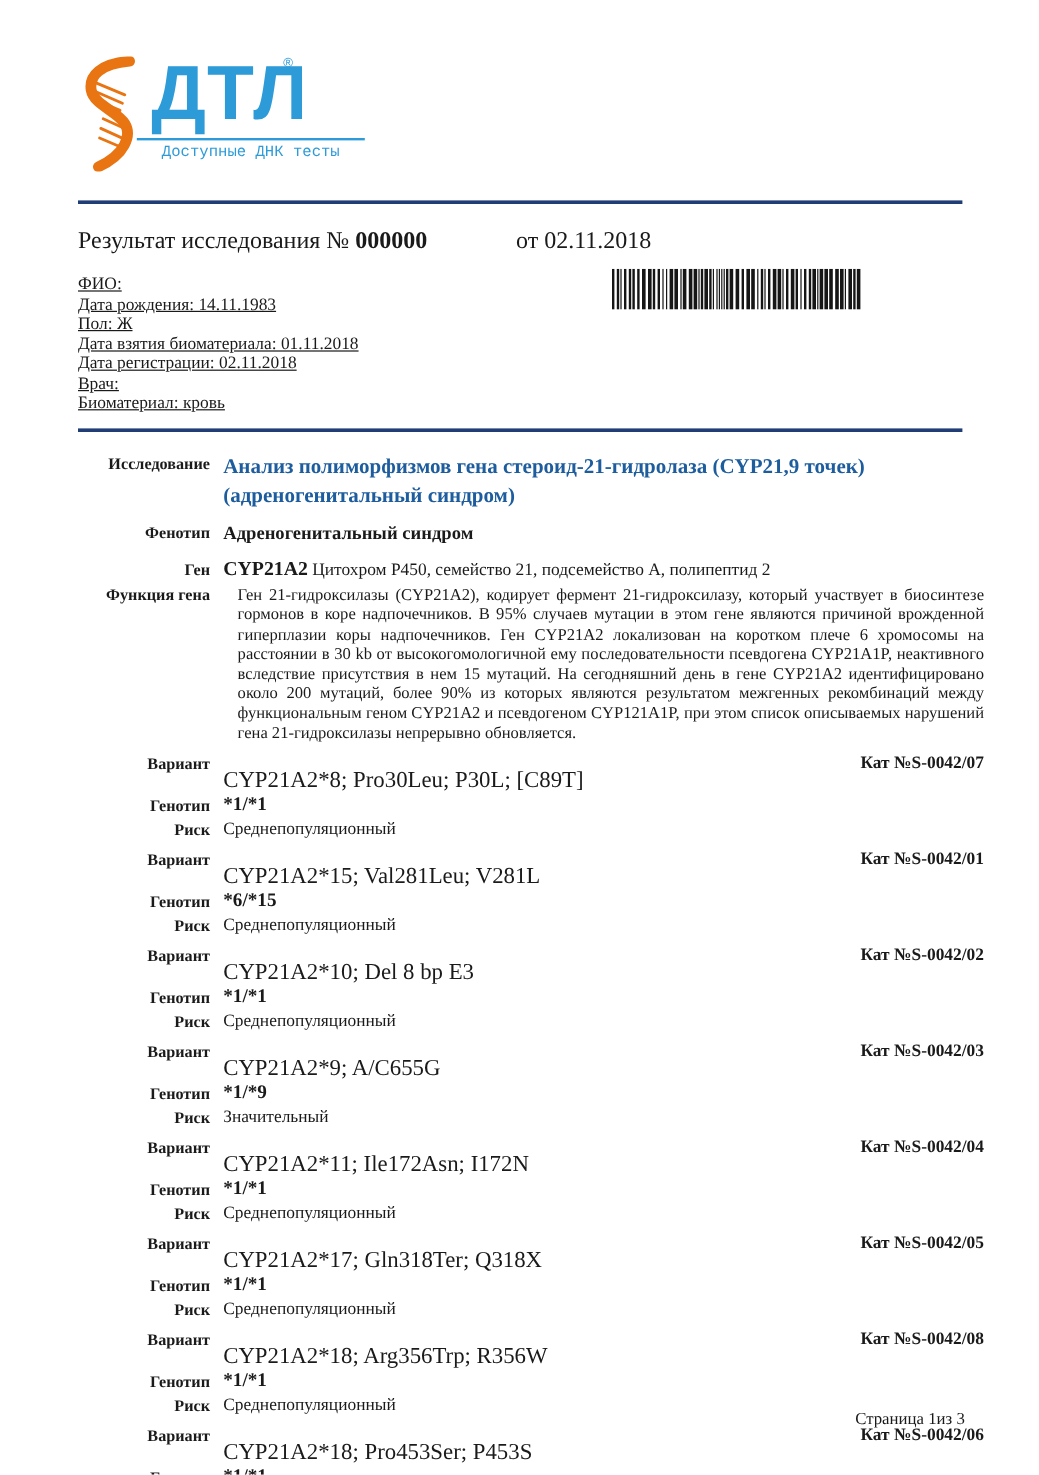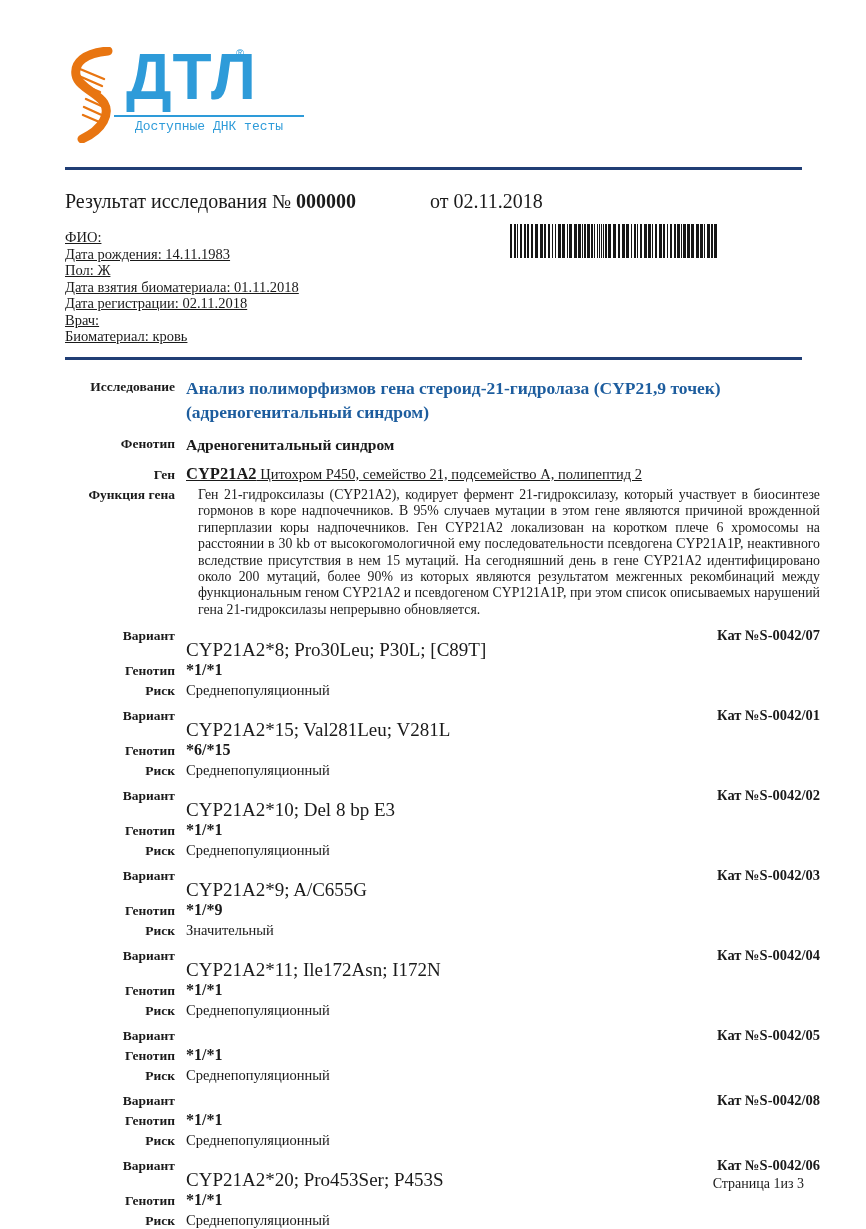--- a/index.html
+++ b/index.html
@@ -43,21 +43,21 @@
        font-size:13.5px;line-height:18px;padding-top:2px;}
   .val{flex:1;}
   .study-val{font-size:17.5px;line-height:24px;font-weight:bold;color:#1d5d9e;
              white-space:pre-line;}
   .study-row{margin-bottom:9px;}
   .pheno-row{margin-bottom:8px;}
   .pheno-val{font-size:15.5px;font-weight:bold;line-height:22px;padding-top:1px;}
   .gene-row{margin-bottom:0;}
   .gene-name{font-weight:bold;font-size:16.5px;}
   .gene-desc{font-size:14.5px;}
-  .gene-val{line-height:20px;text-decoration:underline;}
+  .gene-val{line-height:20px;}
   .func-val{font-size:13.8px;line-height:16.4px;text-align:justify;padding-top:3px;}
   .func-row{margin-bottom:7px;gap:12px;}
 
   .variant-block{margin-bottom:5px;}
   .v-row{min-height:20px;}
   .v-name{font-size:19px;line-height:20px;padding-top:2px;margin-top:13px;}
   .v-geno{font-size:16px;font-weight:bold;line-height:20px;}
   .v-risk{font-size:14.5px;line-height:20px;}
   .cat{position:absolute;right:0;top:2px;font-weight:bold;font-size:14.5px;}
 
@@ -257,51 +257,53 @@
     </div>
     <div class="row v-row">
       <div class="lbl">Риск</div>
       <div class="val v-risk">Среднепопуляционный</div>
     </div>
   </div>
 
   <div class="variant-block">
     <div class="row v-row">
       <div class="lbl">Вариант</div>
+      <div class="val v-name">CYP21A2*17; Gln318Ter; Q318X</div>
       <div class="cat">Кат №S-0042/05</div>
     </div>
     <div class="row v-row">
       <div class="lbl">Генотип</div>
       <div class="val v-geno">*1/*1</div>
     </div>
     <div class="row v-row">
       <div class="lbl">Риск</div>
       <div class="val v-risk">Среднепопуляционный</div>
     </div>
   </div>
 
   <div class="variant-block">
     <div class="row v-row">
       <div class="lbl">Вариант</div>
+      <div class="val v-name">CYP21A2*18; Arg356Trp; R356W</div>
       <div class="cat">Кат №S-0042/08</div>
     </div>
     <div class="row v-row">
       <div class="lbl">Генотип</div>
       <div class="val v-geno">*1/*1</div>
     </div>
     <div class="row v-row">
       <div class="lbl">Риск</div>
       <div class="val v-risk">Среднепопуляционный</div>
     </div>
   </div>
 
   <div class="variant-block">
     <div class="row v-row">
       <div class="lbl">Вариант</div>
-      <div class="val v-name">CYP21A2*20; Pro453Ser; P453S</div>
+      <div class="val v-name">CYP21A2*18; Pro453Ser; P453S</div>
       <div class="cat">Кат №S-0042/06</div>
     </div>
     <div class="row v-row">
       <div class="lbl">Генотип</div>
       <div class="val v-geno">*1/*1</div>
     </div>
     <div class="row v-row">
       <div class="lbl">Риск</div>
       <div class="val v-risk">Среднепопуляционный</div>
     </div>

